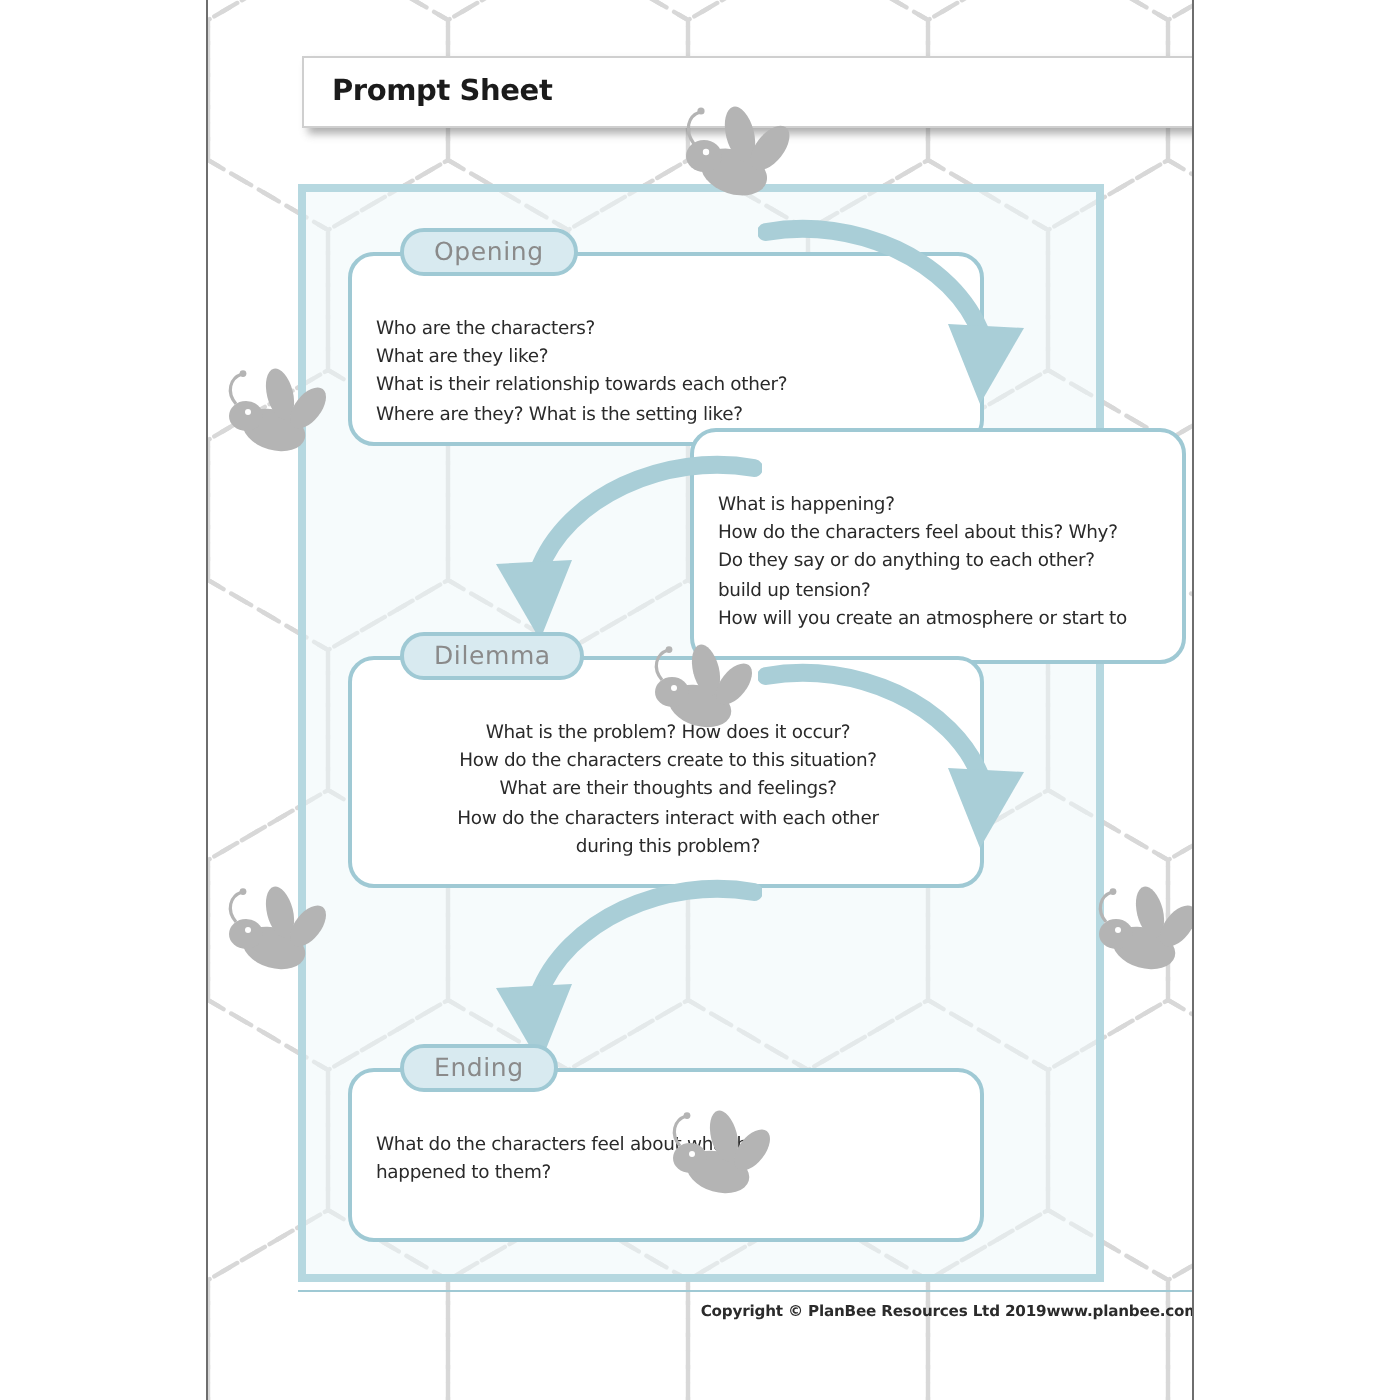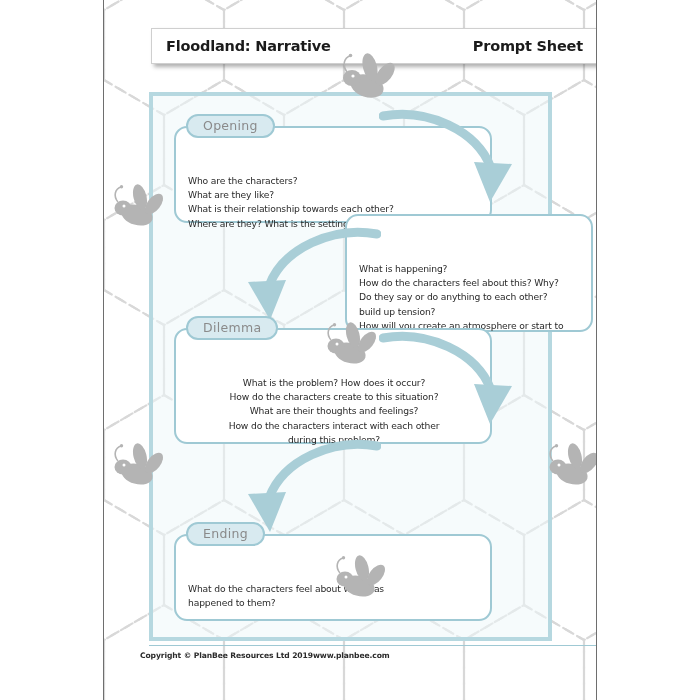--- a/index.html
+++ b/index.html
@@ -98,33 +98,33 @@
   .stage-opening    { top: 30px;  height: 97px; }
   .stage-buildup    { top: 118px; height: 118px; }
   .stage-dilemma    { top: 232px; height: 116px; text-align: center; }
   .stage-resolution { top: 345px; height: 100px; }
   .stage-ending     { top: 438px; height: 87px; }
 
   .stage-body {
     position: absolute;
     left: 12px;
     right: 10px;
-    top: 46px;
+    top: 30px;
     font-family: "DejaVu Sans", sans-serif;
     font-size: 9.2px;
     line-height: 14.2px;
     color: #2a2a2a;
     letter-spacing: -0.15px;
   }
   .stage-body div { white-space: nowrap; }
 
   
   .pill {
     position: absolute;
-    left: 10px;
+    left: 24px;
     top: -14px;
     background: #d8eaf0;
     border: 2px solid #9fc9d4;
     border-radius: 14px;
     padding: 2px 15px 3px 15px;
     font-family: "DejaVu Sans", sans-serif;
     font-size: 12.5px;
     color: #8a8a8a;
     letter-spacing: 0.3px;
     white-space: nowrap;
@@ -153,25 +153,25 @@
   .footer-rule {
     position: absolute;
     left: 45px;
     top: 645px;
     width: 449px;
     height: 1px;
     background: #9fc9d4;
   }
   .footer {
     position: absolute;
-    left: 36px;
+    left: 47px;
     top: 651px;
     width: 449px;
     display: flex;
-    justify-content: flex-start;
+    justify-content: flex-end;
     align-items: center;
   }
   .footer-text {
     font-family: "DejaVu Sans", sans-serif;
     font-weight: bold;
     font-size: 7.6px;
     color: #2b2b2b;
     letter-spacing: -0.1px;
     white-space: nowrap;
   }
@@ -258,21 +258,20 @@
         <use href="#hexcell" x="120" y="665"></use>
         <use href="#hexcell" x="240" y="665"></use>
         <use href="#hexcell" x="360" y="665"></use>
         <use href="#hexcell" x="480" y="665"></use>
         <use href="#hexcell" x="600" y="665"></use>
         <use href="#hexcell" x="720" y="665"></use>
       </g>
     </svg>
 
     <div class="title-bar">
-      <span class="title-left">Floodland: Narrative</span>
       <span class="title-right">Prompt Sheet</span>
     </div>
 
     <div class="panel">
 
       <svg class="arrow arrow-1" viewBox="0 0 140 110" xmlns="http://www.w3.org/2000/svg">
         <path d="M4,10 C48,2 98,24 112,62" fill="none" stroke="#a9ced7" stroke-width="9" stroke-linecap="round"></path>
         <polygon points="95,56 133,58 111,96" fill="#a9ced7"></polygon>
       </svg>
 

